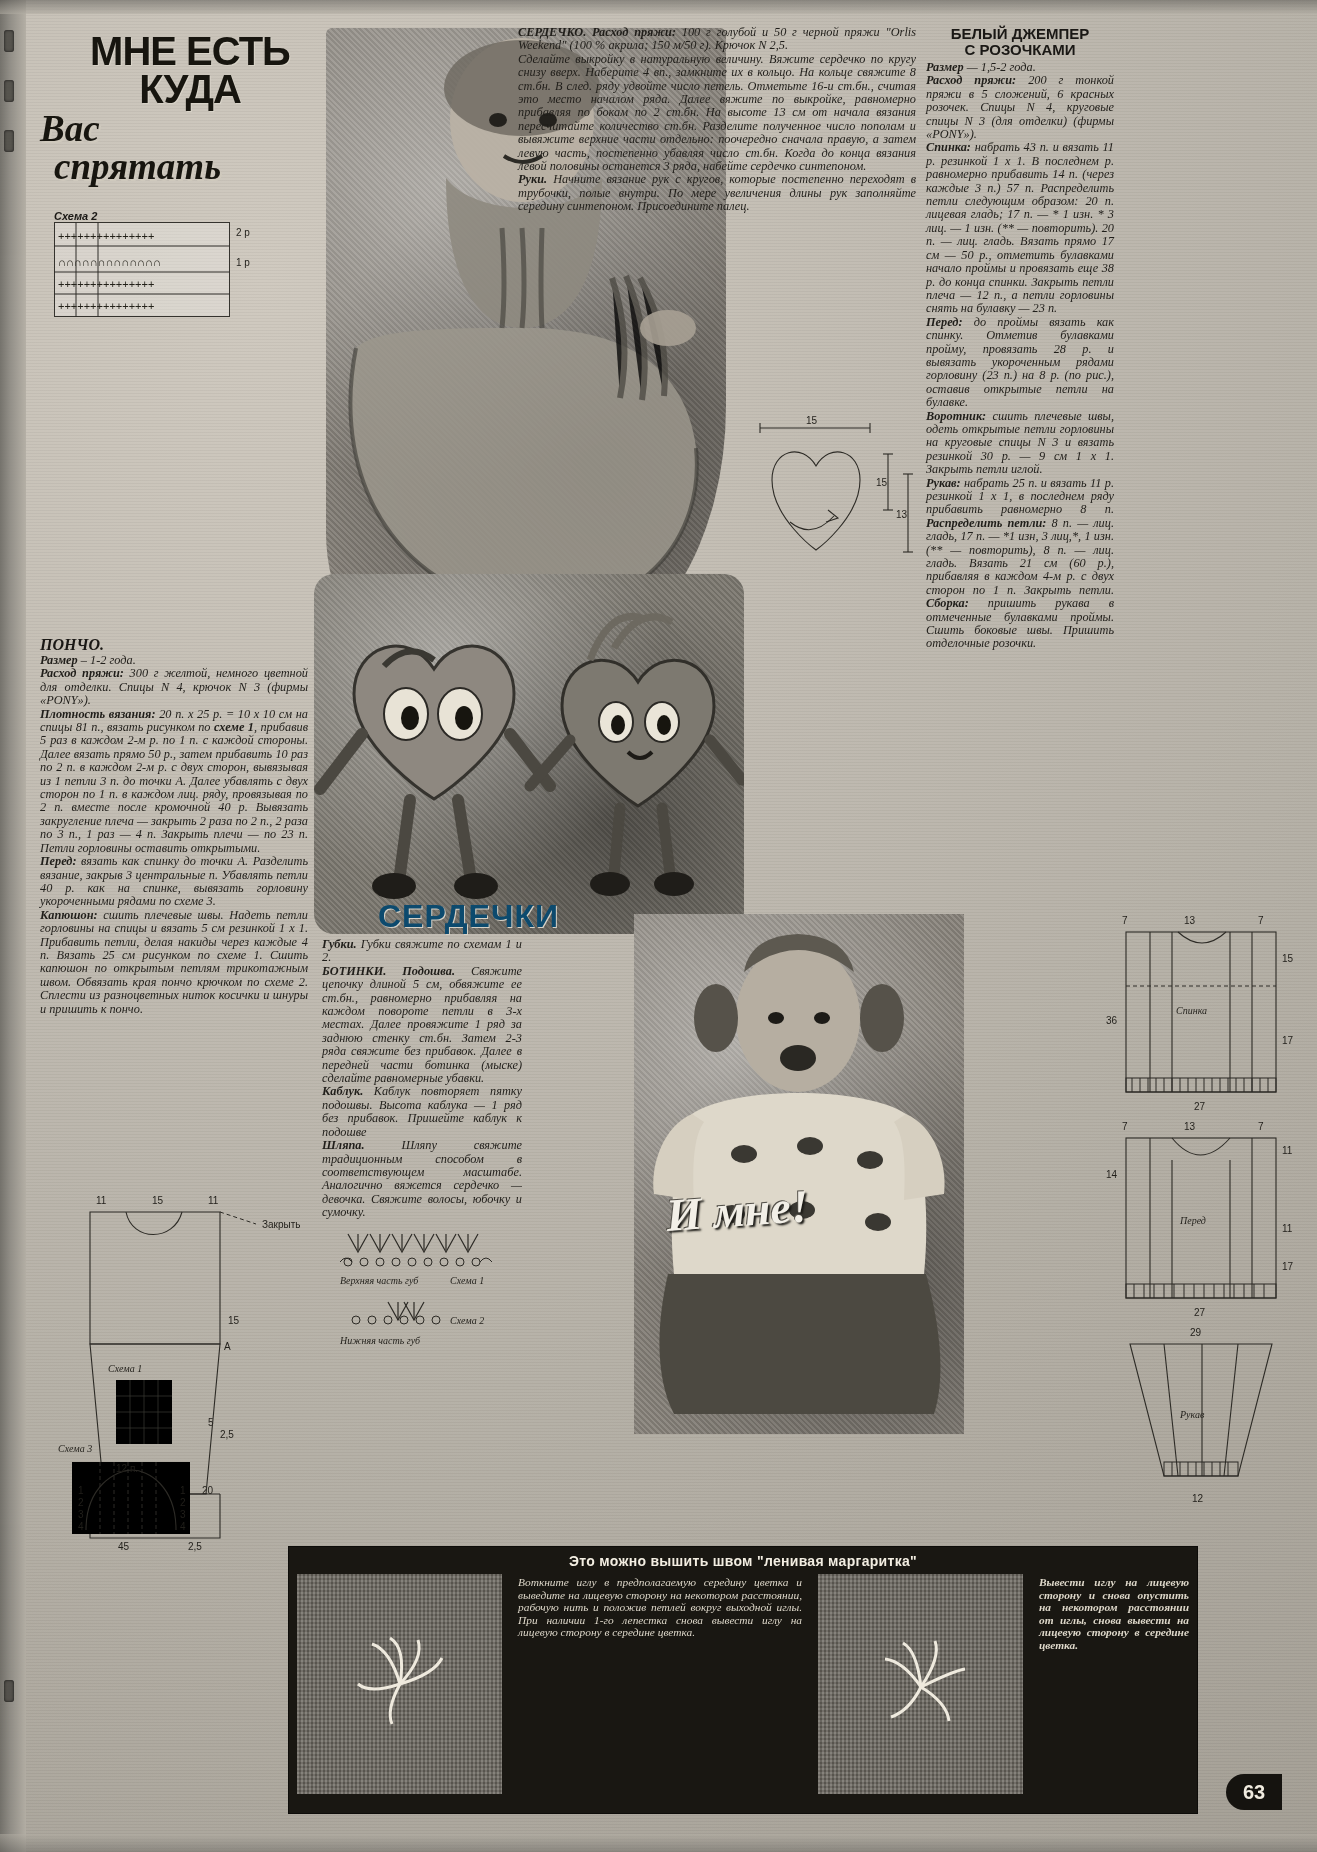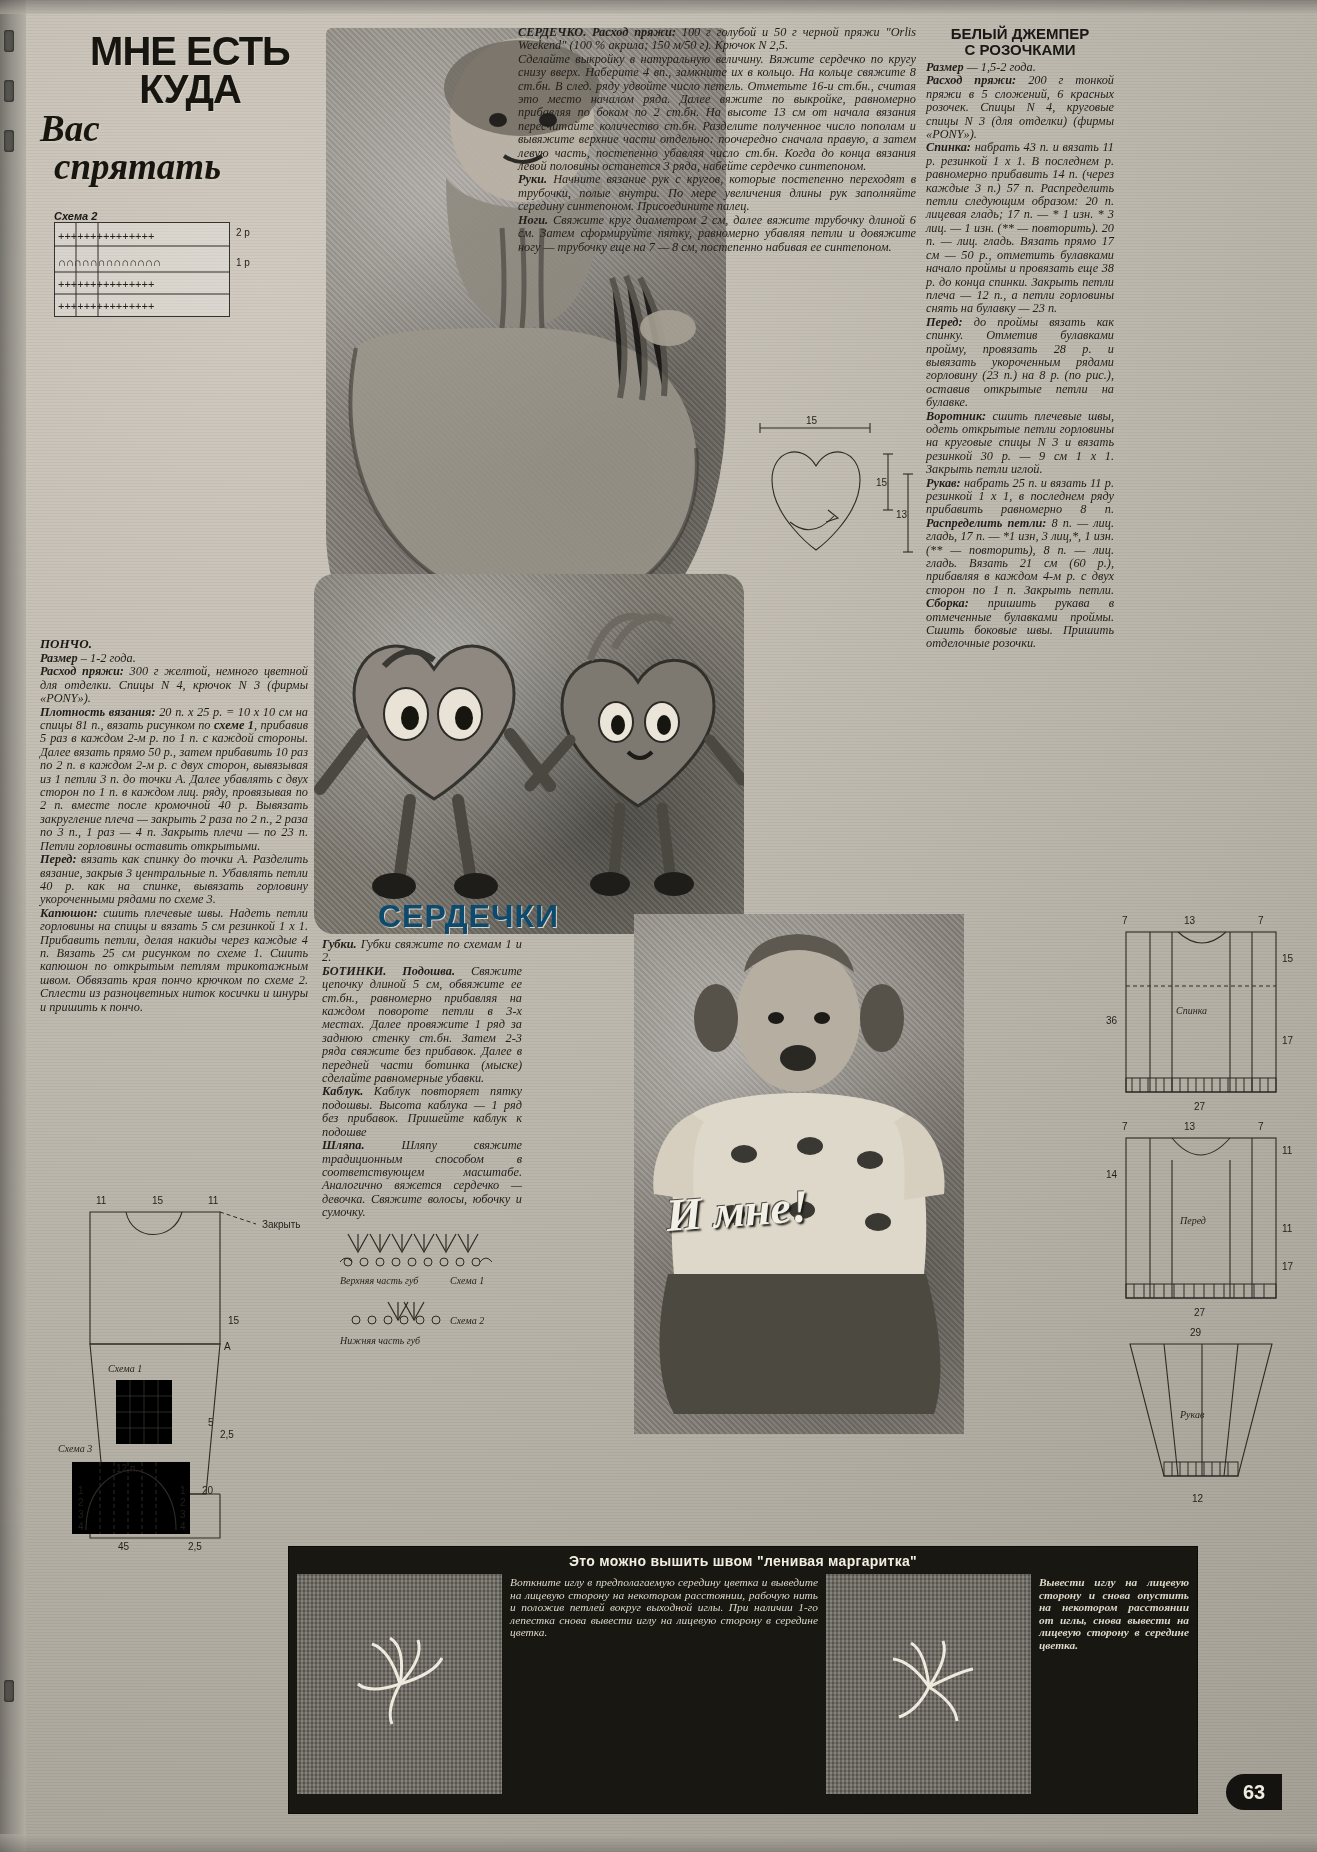--- a/index.html
+++ b/index.html
@@ -49,21 +49,21 @@
   
   .bodytext {
     font-size: 12.3px; line-height: 13.4px;
     text-align: justify;
     font-style: italic;
     font-family: "Liberation Serif", serif;
     color:#201e1a;
   }
   .bodytext b { font-style: italic; }
   .h-sect {
-    font-weight: bold; font-size: 13px; font-style: italic;
+    font-weight: bold; font-size: 16px; font-style: italic;
   }
 
   
   .masthead {
     position:absolute; left:14px; top:18px; width:300px;
   }
   .mast1 {
     font-family:"Liberation Sans", sans-serif;
     font-weight:bold; font-size:40px; letter-spacing:-1px;
     color:#17150f; line-height:38px;
@@ -138,21 +138,21 @@
   .band {
     position:absolute; left:262px; top:1532px; width:910px; height:268px;
     background:#191712; color:#e9e4d8;
     border:1px solid #0d0c09;
   }
   .band-title {
     text-align:center; font-family:"Liberation Sans", sans-serif;
     font-weight:bold; font-size:14px; color:#f3eee2; padding:6px 0 5px;
     letter-spacing:.3px;
   }
-  .band-inner { display:flex; gap:8px; padding:0 8px 8px; height:228px; }
+  .band-inner { display:flex; gap:16px; padding:0 8px 8px; height:228px; }
   .band-photo {
     background-color:#6e6a62;
     background-image:
       repeating-linear-gradient(90deg, rgba(255,255,255,.10) 0 2px, rgba(0,0,0,.12) 2px 4px),
       repeating-linear-gradient(0deg, rgba(255,255,255,.07) 0 2px, rgba(0,0,0,.10) 2px 4px);
     flex:0 0 205px; position:relative; overflow:hidden;
   }
   .band-photo .flower {
     position:absolute; left:50%; top:50%; transform:translate(-50%,-50%);
     width:110px; height:110px;
@@ -350,21 +350,20 @@
     </div>
   </div>
 
   <div class="col col-c">
     <div class="bodytext">
       <b>СЕРДЕЧКО.</b>
       <span><b>Расход пряжи:</b> 100 г голубой и 50 г черной пряжи "Orlis Weekend" (100 % акрила; 150 м/50 г). Крючок N 2,5.</span>
     </div>
     <div class="bodytext">Сделайте выкройку в натуральную величину. Вяжите сердечко по кругу снизу вверх. Наберите 4 вп., замкните их в кольцо. На кольце свяжите 8 ст.бн. В след. ряду удвойте число петель. Отметьте 16-и ст.бн., считая это место началом ряда. Далее вяжите по выкройке, равномерно прибавляя по бокам по 2 ст.бн. На высоте 13 см от начала вязания пересчитайте количество ст.бн. Разделите полученное число пополам и вывяжите верхние части отдельно: поочередно сначала правую, а затем левую часть, постепенно убавляя число ст.бн. Когда до конца вязания левой половины останется 3 ряда, набейте сердечко синтепоном.</div>
     <div class="bodytext"><b>Руки.</b> Начните вязание рук с кругов, которые постепенно переходят в трубочки, полые внутри. По мере увеличения длины рук заполняйте середину синтепоном. Присоедините палец.</div>
-    <div class="bodytext"><b>Ноги.</b> Свяжите круг диаметром 2 см, далее вяжите трубочку длиной 6 см. Затем сформируйте пятку, равномерно убавляя петли и довяжите ногу — трубочку еще на 7 — 8 см, постепенно набивая ее синтепоном.</div>
   </div>
 
   <div class="heart-diagram">
     <svg width="180" height="170" viewBox="0 0 180 170">
       <g class="ln">
         <line x1="18" y1="14" x2="128" y2="14"></line>
         <line x1="18" y1="9" x2="18" y2="19"></line>
         <line x1="128" y1="9" x2="128" y2="19"></line>
       </g>
       <text class="txt" x="64" y="10">15</text>

